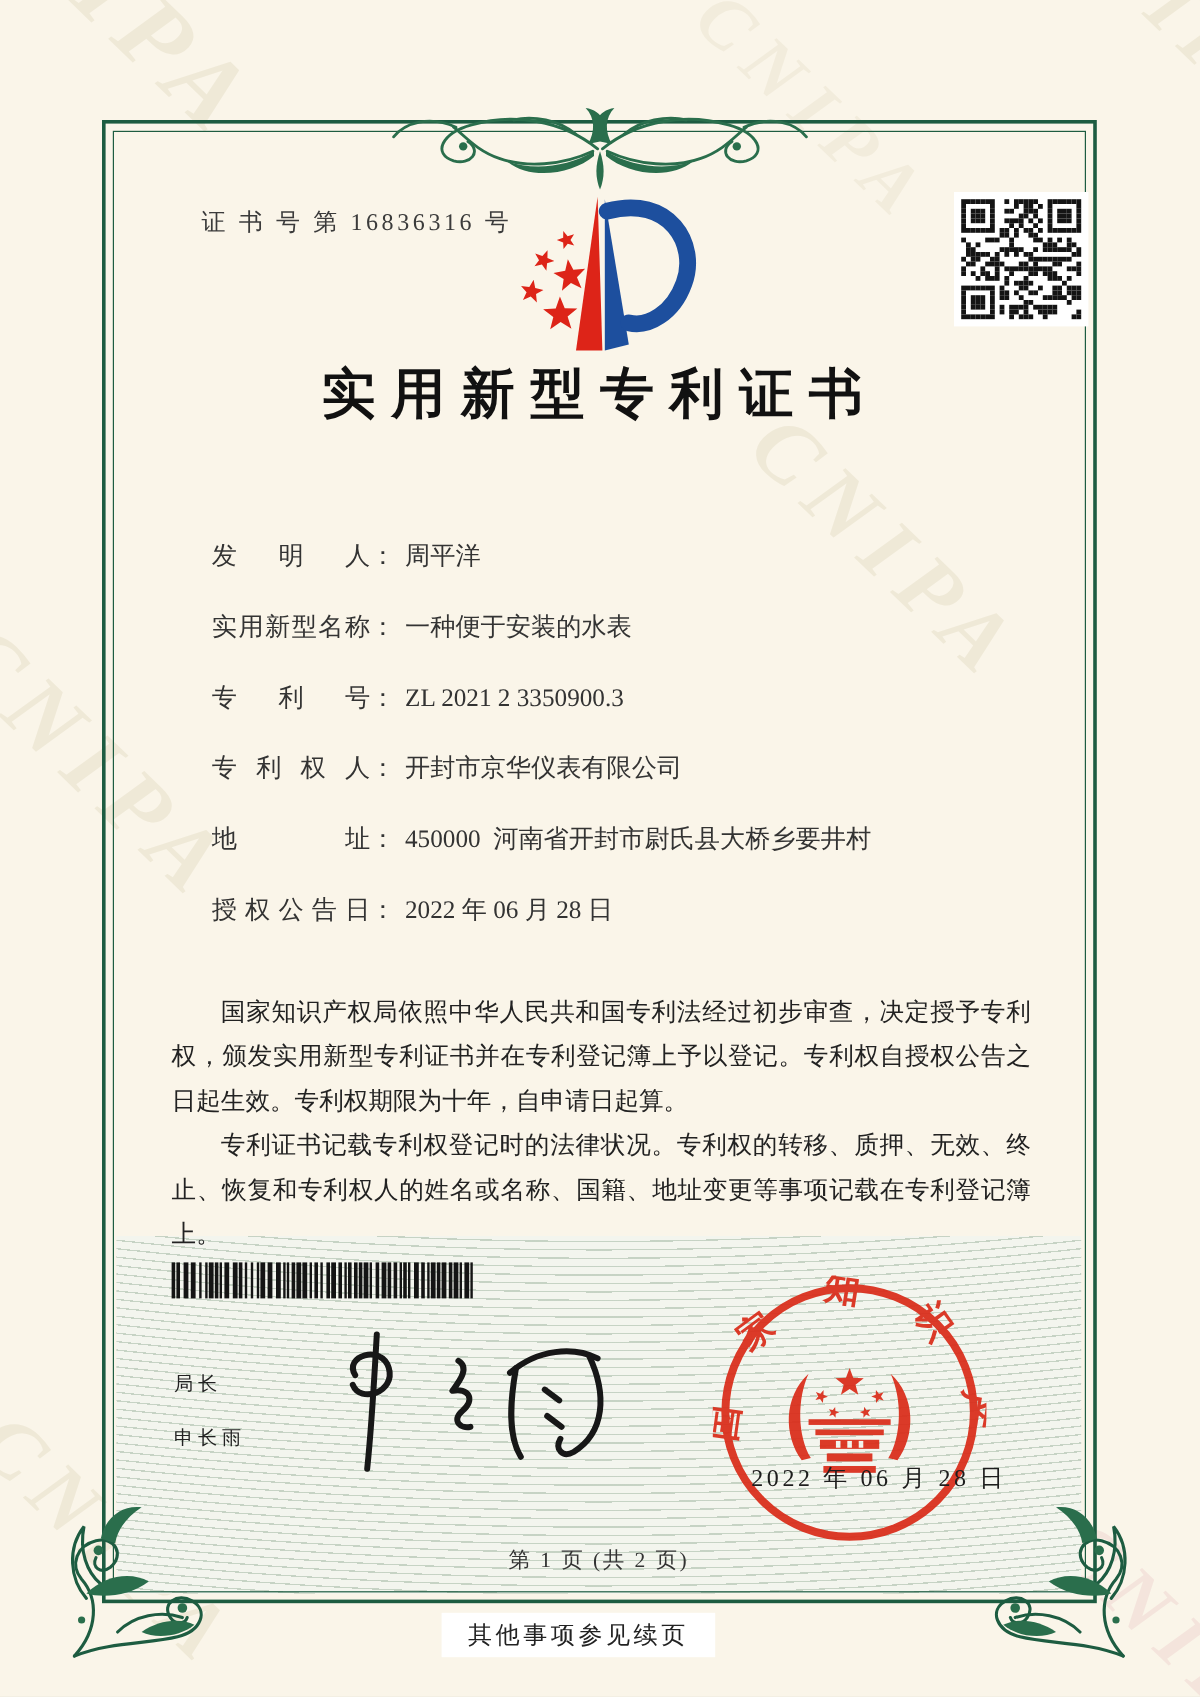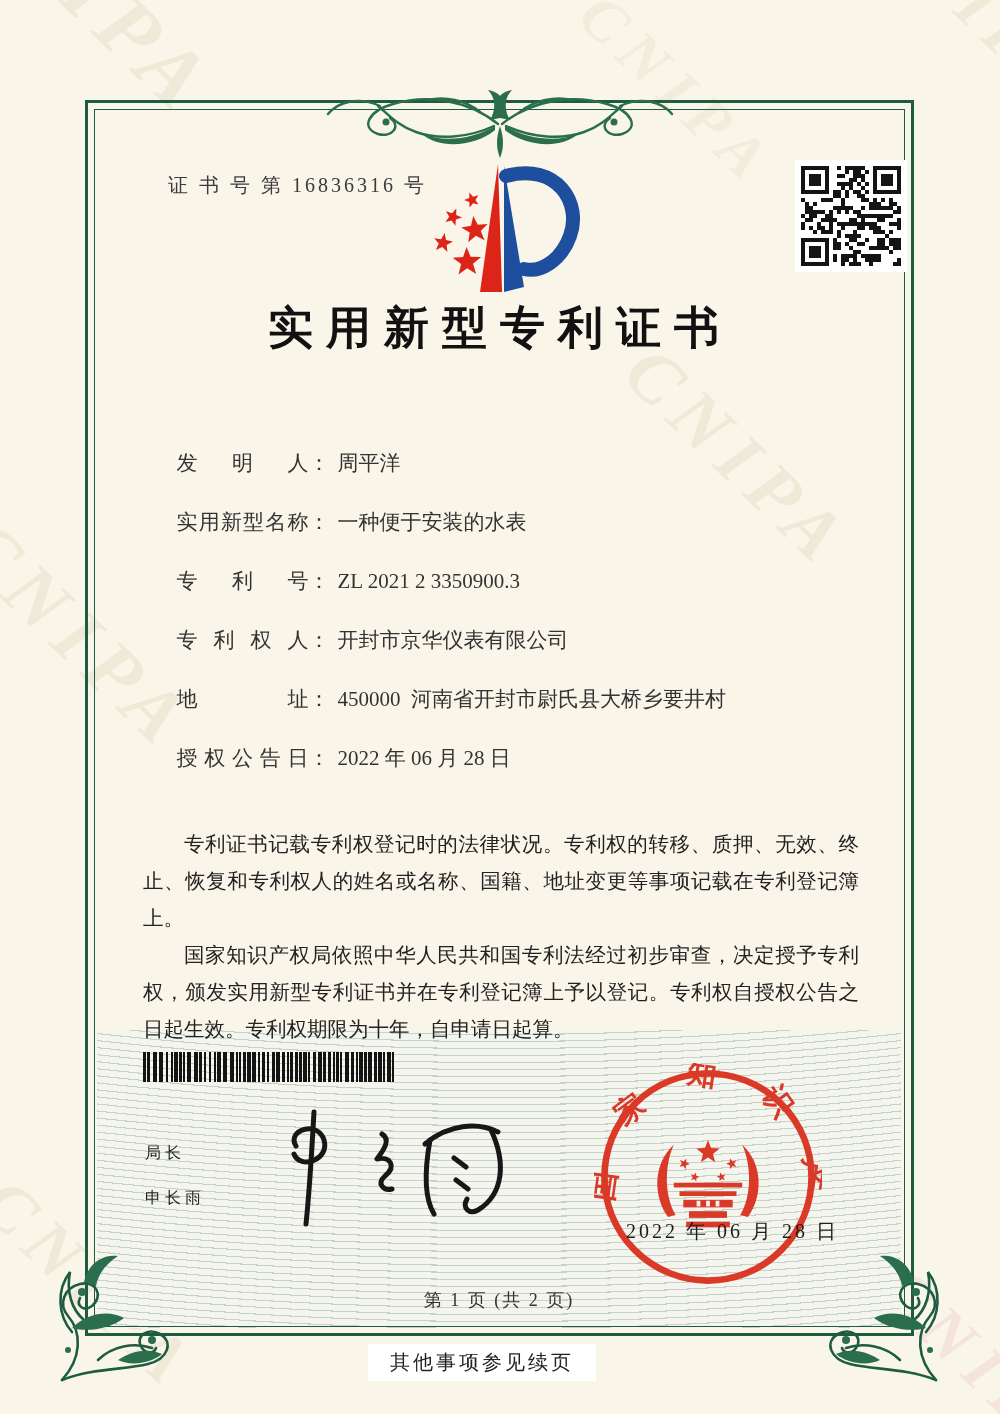--- a/index.html
+++ b/index.html
@@ -501,22 +501,22 @@
     </div>
     <div class="frow">
       <span class="flabel">地址</span><span class="fcolon">：</span><span class="fvalue">450000  河南省开封市尉氏县大桥乡要井村</span>
     </div>
     <div class="frow">
       <span class="flabel">授权公告日</span><span class="fcolon">：</span><span class="fvalue">2022 年 06 月 28 日</span>
     </div>
   </div>
 
   <div class="body-text">
+    <p>国家知识产权局依照中华人民共和国专利法经过初步审查，决定授予专利权，颁发实用新型专利证书并在专利登记簿上予以登记。专利权自授权公告之日起生效。专利权期限为十年，自申请日起算。</p>
     <p>专利证书记载专利权登记时的法律状况。专利权的转移、质押、无效、终止、恢复和专利权人的姓名或名称、国籍、地址变更等事项记载在专利登记簿上。</p>
-    <p>国家知识产权局依照中华人民共和国专利法经过初步审查，决定授予专利权，颁发实用新型专利证书并在专利登记簿上予以登记。专利权自授权公告之日起生效。专利权期限为十年，自申请日起算。</p>
   </div>
 
   <div class="barcode" id="barcode">
       <i style="width: 2.5px;"></i>
       <s style="width: 1.5px;"></s>
       <i style="width: 2.5px;"></i>
       <s style="width: 3.5px;"></s>
       <i style="width: 3.5px;"></i>
       <s style="width: 2.5px;"></s>
       <i style="width: 3.5px;"></i>

